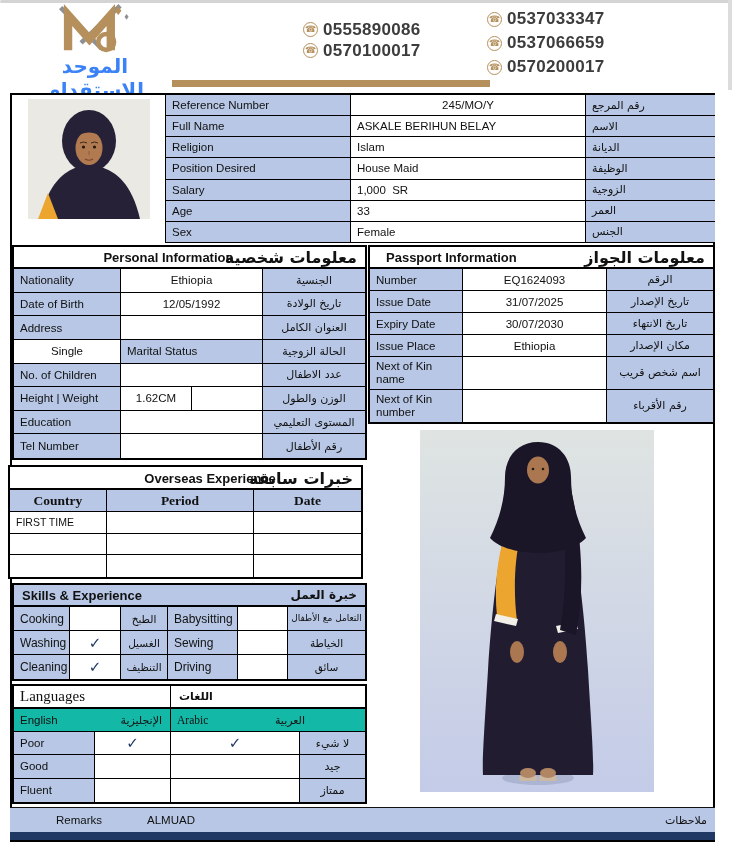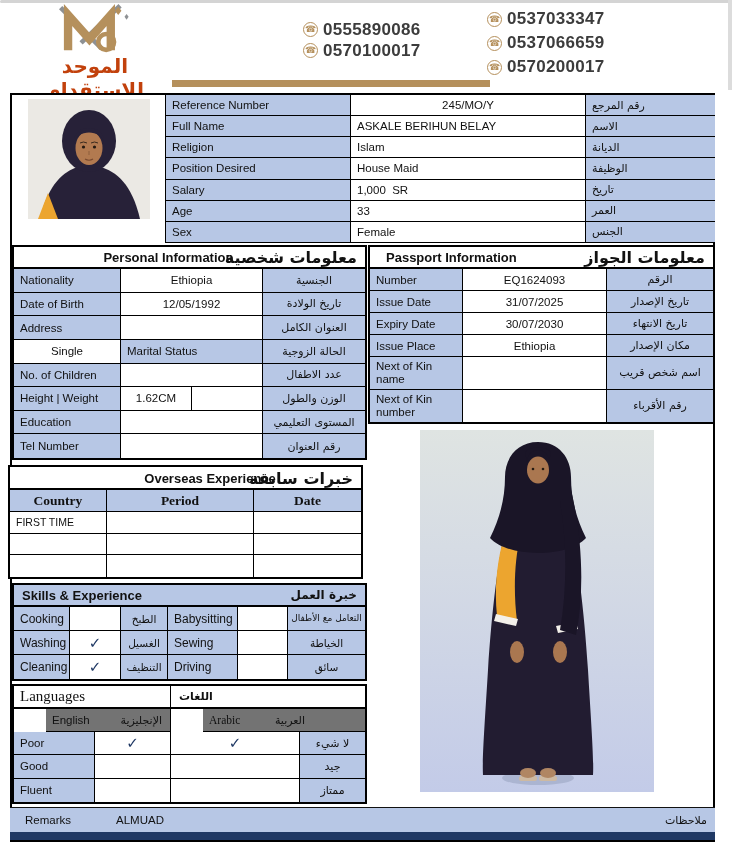--- a/index.html
+++ b/index.html
@@ -9,21 +9,21 @@
   .ar{font-family:"DejaVu Sans",sans-serif;direction:rtl;}
   .serif{font-family:"Liberation Serif",serif;text-align:right;}
 
   
   .scan-top{position:absolute;left:0;top:0;width:732px;height:3px;background:#d4d4d4;border-radius:3px;}
   .scan-right{position:absolute;right:0;top:0;width:4px;height:90px;background:#dcdcdc;}
 
   
   .logo{position:absolute;left:15px;top:2px;width:160px;text-align:center;}
   .logo-mark{display:block;margin:0 auto;width:88px;height:52px;}
-  .logo-ar{font-size:20px;font-weight:600;color:#c2410c;line-height:24px;}
+  .logo-ar{font-size:20px;font-weight:600;color:#3b82f6;line-height:24px;}
   .logo-en{font-size:7.5px;letter-spacing:4px;color:#b5905c;margin-top:2px;}
   .tan-bar{position:absolute;left:172px;top:80px;width:318px;height:7px;background:#b5905c;}
   .phones{position:absolute;}
   .phones-left{left:303px;top:19px;}
   .phones-right{left:487px;top:7px;}
   .phone{display:flex;align-items:center;gap:5px;height:21px;}
   .phones-right .phone{height:24px;}
   .pic{width:15px;height:15px;border:1.5px solid #b5905c;border-radius:50%;color:#b5905c;
        font-size:9px;line-height:1;display:flex;align-items:center;justify-content:center;flex:0 0 15px;}
   .pnum{font-size:17px;font-weight:600;color:#3c3c3c;letter-spacing:.3px;}
@@ -84,33 +84,33 @@
   .sar2{justify-content:center;padding:0 2px;font-size:9px;white-space:normal;text-align:center;line-height:1.05;}
   .sen{font-size:12px;}
 
   .ltable{left:12px;top:684px;width:355px;height:120px;grid-template-rows:23px 23px repeat(3,1fr);}
   .lhead{display:grid;grid-template-columns:157px 1fr;border-bottom:2px solid #000;}
   .lh1{display:flex;align-items:center;padding:0 6px;border-right:1px solid #000;
        font-family:"Liberation Serif",serif;font-size:15px;}
   .lh2{display:flex;align-items:center;justify-content:flex-end;padding:0 8px;font-size:11px;font-weight:bold;}
   .lsub{display:grid;grid-template-columns:157px 1fr;}
   .ls{display:flex;align-items:center;justify-content:space-between;padding:0 6px;
-      border-right:1px solid #000;border-bottom:1px solid #000;background:#737373;margin-left:32px;}
+      border-right:1px solid #000;border-bottom:1px solid #000;background:#14b8a6;}
   .ls:last-child{border-right:none;}
   .ls .lsar{font-size:11px;padding-right:2px;}
   .ls2 .lsar{margin-right:52px;}
   .ltable .row{grid-template-columns:81px 76px 129px 1fr;}
 
   
   .photo2{position:absolute;left:420px;top:430px;width:234px;height:362px;}
 
   
   .remarks{position:absolute;left:10px;top:807px;width:705px;height:25px;background:#b7c7e5;
            border-top:1.5px solid #111;display:flex;align-items:center;}
-  .rem-label{margin-left:15px;}
+  .rem-label{margin-left:46px;}
   .rem-value{margin-left:45px;}
   .rem-ar{margin-left:auto;margin-right:8px;font-size:11px;}
   .navy-bar{position:absolute;left:10px;top:832px;width:705px;height:8px;background:#1f3864;}
 </style>
 </head>
 <body>
 
 <div class="page">
   <div class="scan-top"></div>
   <div class="scan-right"></div>
@@ -188,21 +188,21 @@
       <div class="c b ar tar lc">الديانة</div>
     </div>
     <div class="trow">
       <div class="c b">Position Desired</div>
       <div class="c tval">House Maid</div>
       <div class="c b ar tar lc">الوظيفة</div>
     </div>
     <div class="trow">
       <div class="c b">Salary</div>
       <div class="c tval">1,000  SR</div>
-      <div class="c b ar tar lc">تاريخ</div>
+      <div class="c b ar tar lc">الزوجية</div>
     </div>
     <div class="trow">
       <div class="c b">Age</div>
       <div class="c tval">33</div>
       <div class="c b ar tar lc">العمر</div>
     </div>
     <div class="trow">
       <div class="c b">Sex</div>
       <div class="c tval">Female</div>
       <div class="c b ar tar lc">الجنس</div>
@@ -246,21 +246,21 @@
       <div class="c b ar arc lc">الوزن والطول</div>
     </div>
     <div class="row">
       <div class="c b">Education</div>
       <div class="c val"></div>
       <div class="c b ar arc lc">المستوى التعليمي</div>
     </div>
     <div class="row">
       <div class="c b nb">Tel Number</div>
       <div class="c val nb"></div>
-      <div class="c b ar arc lc nb">رقم العنوان</div>
+      <div class="c b ar arc lc nb">رقم الأطفال</div>
     </div>
   </div>
 
   <div class="sec passtable">
     <div class="sechead">
       <span class="sh-en">Passport Information</span>
       <span class="sh-ar ar">معلومات الجواز</span>
     </div>
     <div class="row">
       <div class="c b">Number</div>

